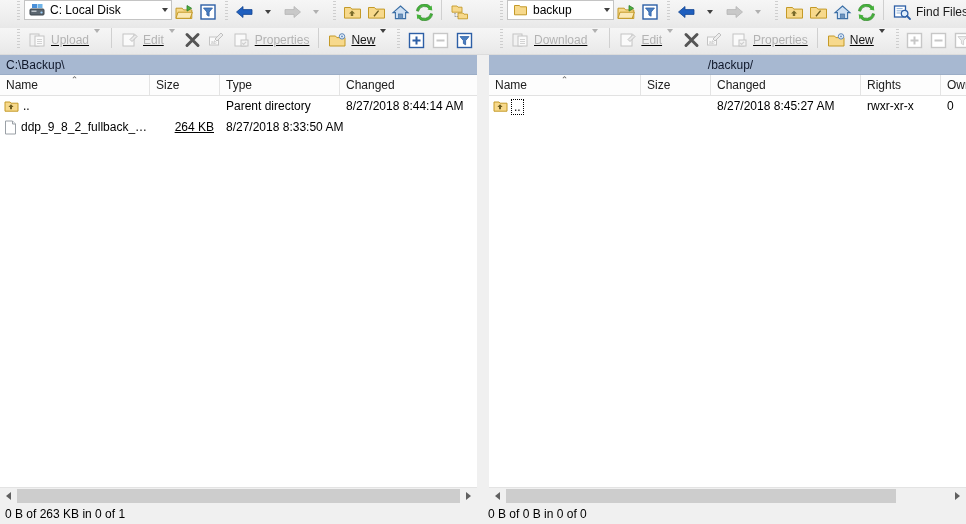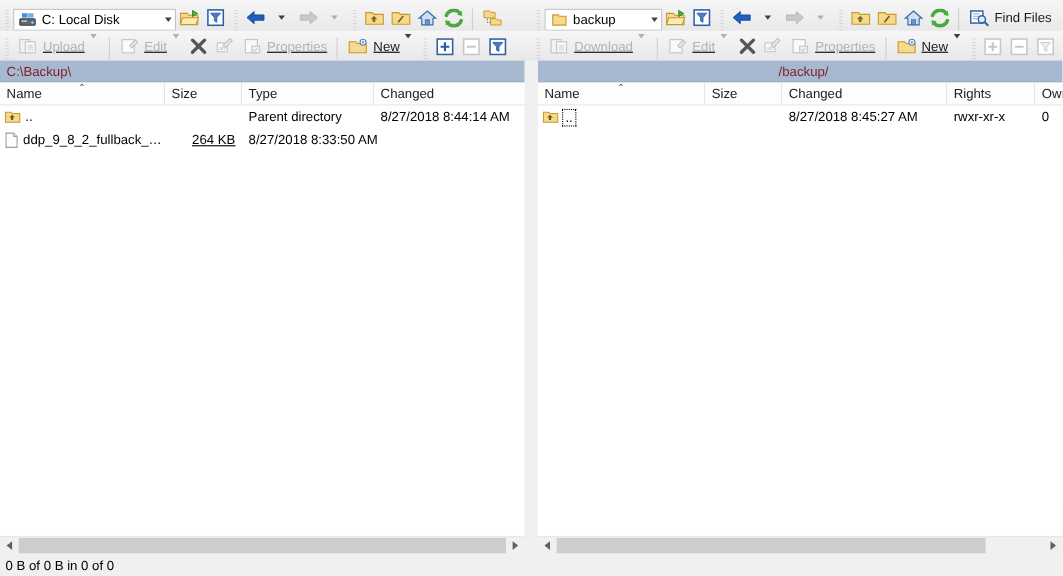--- a/index.html
+++ b/index.html
@@ -7,22 +7,22 @@
     width:966px;height:524px;overflow:hidden;
     font-family:"Liberation Sans","DejaVu Sans",sans-serif;
     font-size:12px;color:#000;background:#fff;
     -webkit-font-smoothing:antialiased;
   }
   .app{width:966px;height:524px;display:flex;flex-direction:column;background:#f0f0f0;}
 
   
   .toolbar-row{display:flex;height:28px;flex:0 0 auto;background:#f0f0f0;}
   .toolbar-row.row2{height:26px;background:#f0f0f0;border-bottom:1px solid #dcdcdc;text-decoration:underline;}
-  .tb-half{width:483px;height:100%;display:flex;align-items:flex-end;box-sizing:border-box;
-           background:linear-gradient(to bottom,#f6f6f6 0%,#efefef 55%,#e8e8e8 100%);}
+  .tb-half{width:483px;height:100%;display:flex;align-items:flex-start;box-sizing:border-box;
+           background:linear-gradient(to bottom,#f6f6f6 0%,#efefef 55%,#e8e8e8 100%);padding-left:12px;}
   .tb-half.left{border-right:0;}
   .grip{width:7px;height:20px;margin:0 2px 0 3px;flex:0 0 auto;
         background-image:linear-gradient(to bottom,#c8c8c8 1px,transparent 1px);
         background-size:3px 3px;background-repeat:repeat-y;
         background-position:2px 1px;opacity:.85;}
   .sep{width:1px;height:20px;background:#d0d0d0;margin:0 5px;flex:0 0 auto;}
 
   .combo{display:flex;align-items:center;height:20px;background:#fff;border:1px solid #c4c4c4;
          box-sizing:border-box;flex:0 0 auto;}
   .combo.left-combo{width:148px;}
@@ -42,21 +42,21 @@
   .dropcaret{margin-left:5px;margin-right:2px;}
   .ico{display:flex;align-items:center;justify-content:center;flex:0 0 auto;}
 
   
   .panels{flex:1 1 auto;display:flex;min-height:0;background:#f0f0f0;}
   .panel{width:477px;display:flex;flex-direction:column;min-height:0;background:#fff;box-sizing:border-box;}
   .splitter{width:12px;flex:0 0 auto;background:#f0f0f0;position:relative;}
   .splitter:after{content:"";position:absolute;left:5px;top:0;bottom:0;width:1px;background:#f0f0f0;}
 
   .pathbar{height:20px;flex:0 0 auto;background:#a7b8d1;display:flex;align-items:center;
-           padding-left:6px;box-sizing:border-box;font-size:12px;color:#7f1d1d;
+           padding-left:6px;box-sizing:border-box;font-size:12px;color:#0f172a;
            border-bottom:1px solid #9badc6;}
   .panel.right .pathbar{background:#a7b8d1;justify-content:center;}
 
   .headrow{height:21px;flex:0 0 auto;display:flex;background:#fdfdfd;
            border-bottom:1px solid #e2e2e2;box-sizing:border-box;position:relative;}
   .hcell{position:relative;display:flex;align-items:center;box-sizing:border-box;
          font-size:12px;color:#202020;padding:0 6px;height:100%;
          border-right:1px solid #e4e4e4;overflow:hidden;white-space:nowrap;}
   .hcell.num{}
   .sortmark{position:absolute;top:1px;left:50%;transform:translateX(-50%);
@@ -647,16 +647,17 @@
           <div class="sb-thumb" style="width:88%"></div>
         </div>
         <div class="sb-btn">
             <i class="arrow-r"></i>
           </div>
       </div>
     </div>
   </div>
 
   <div class="statusrow">
+    <div class="status">0 B of 263 KB in 0 of 1</div>
     <div class="status">0 B of 0 B in 0 of 0</div>
   </div>
 
 </div>
 
 </body></html>

